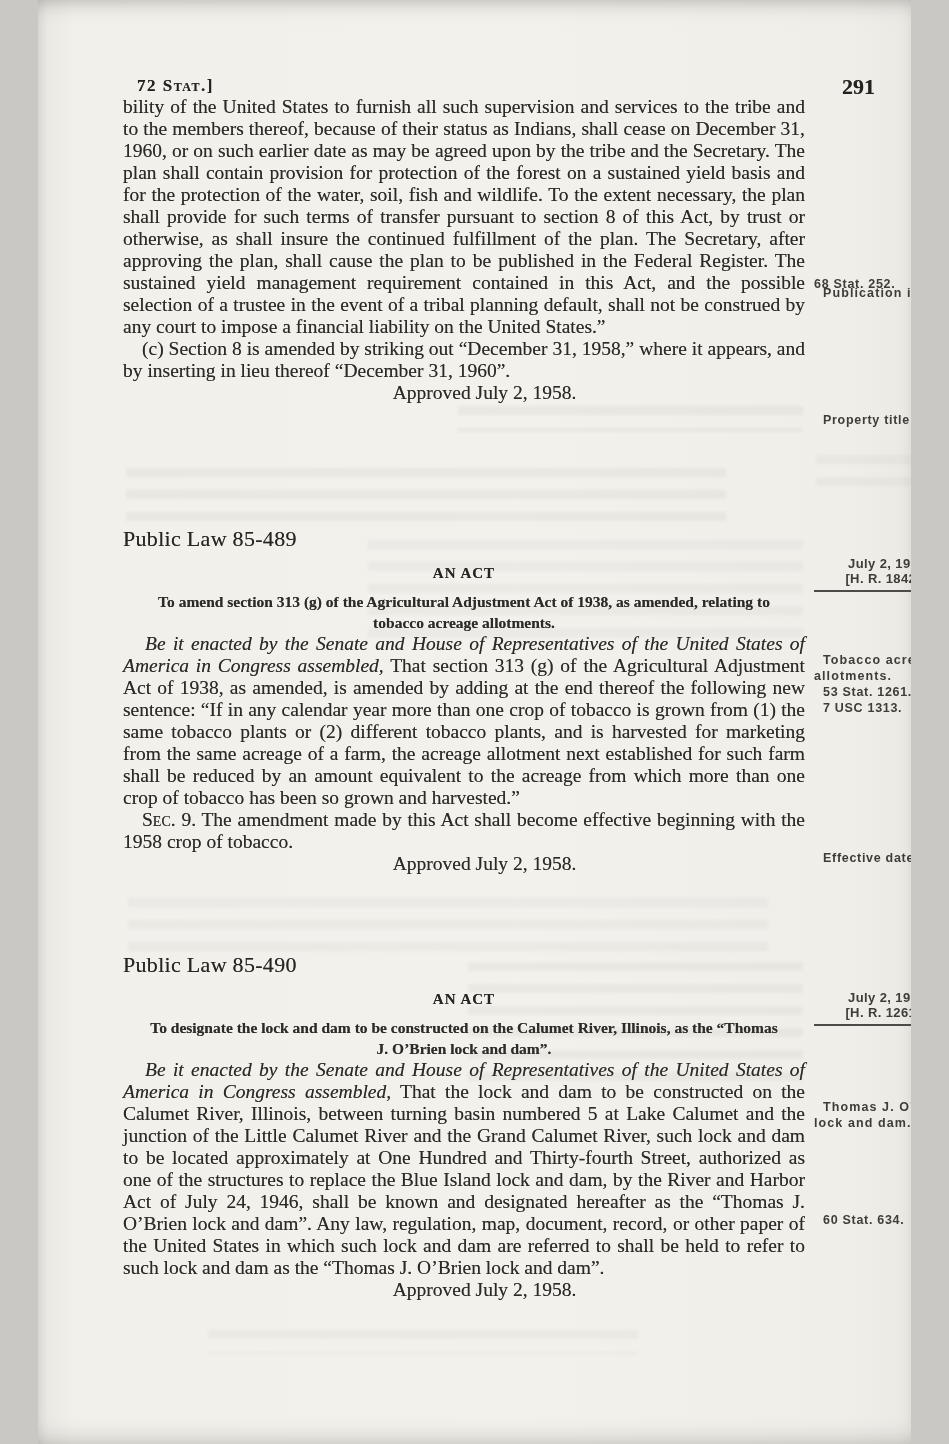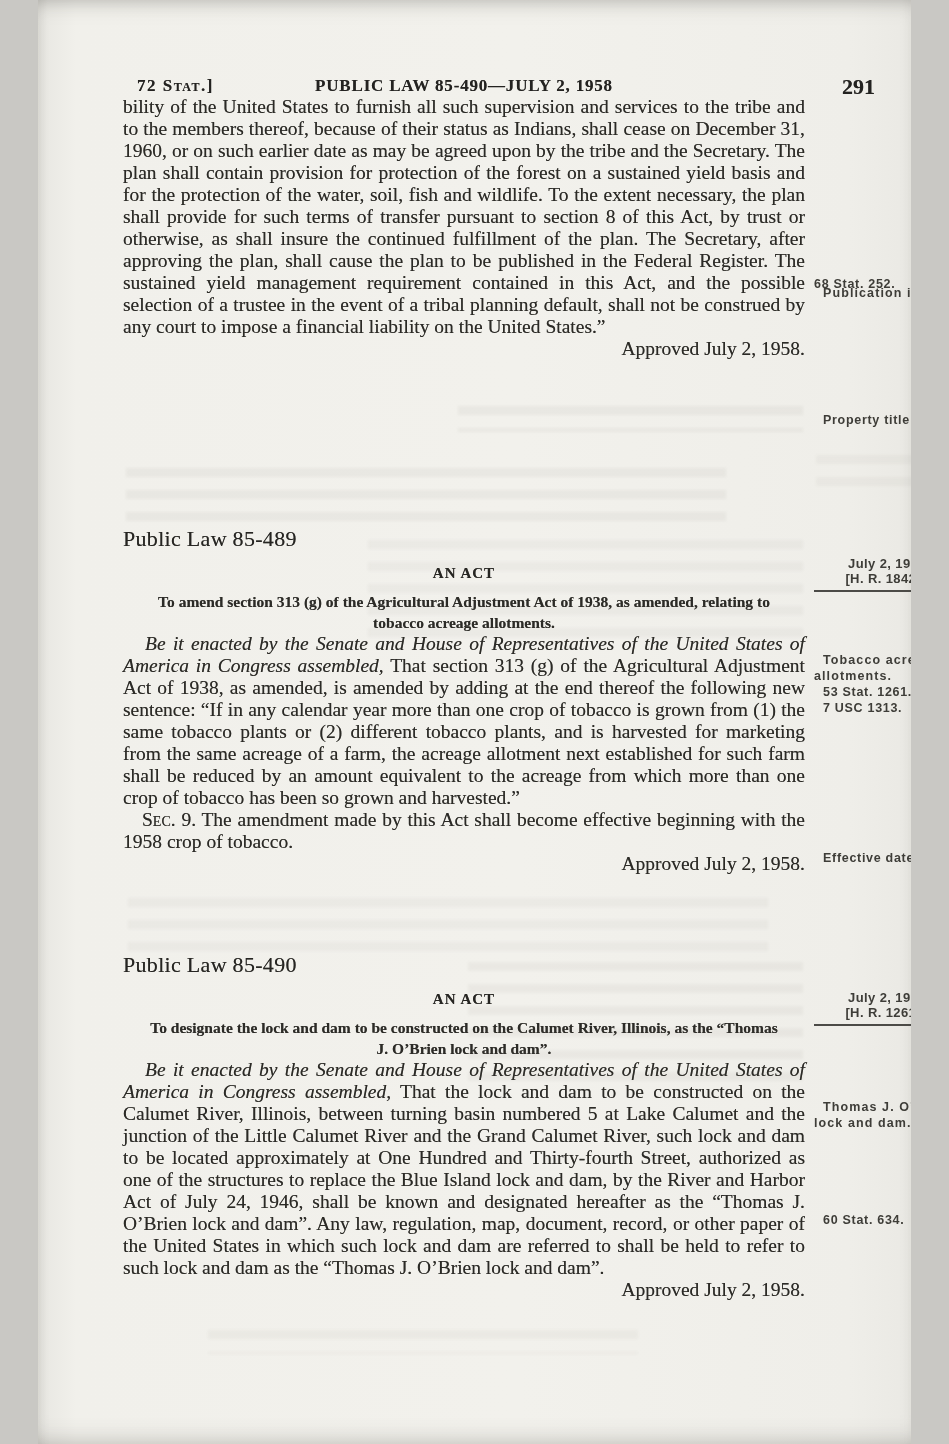--- a/index.html
+++ b/index.html
@@ -19,21 +19,21 @@
   .vol{position:absolute;left:14px;top:0;font-variant:small-caps;letter-spacing:1.5px;}
   .header-title{position:absolute;left:0;right:0;text-align:center;}
   .page-number{position:absolute;top:74px;right:36px;font-weight:bold;font-size:22px;color:#232220;}
 
   
   .flow{position:absolute;left:85px;width:682px;font-size:19.5px;line-height:22px;
     text-align:justify;color:#2b2a26;}
   .flow p{margin:0;}
   .indent{text-indent:19px;}
   .enacting{text-indent:22px;}
-  .approved{text-indent:41px;text-align:right;}
+  .approved{text-indent:41px;text-align:center;}
   .italic{font-style:italic;}
   .sc{font-variant:small-caps;}
 
   .law-heading{font-size:22px;line-height:26px;font-weight:400;text-align:left;letter-spacing:.3px;color:#262522;}
   .an-act{text-align:center;font-weight:bold;font-size:15px;letter-spacing:1px;margin-top:10px;color:#262522;}
   .act-title{text-align:center;font-weight:bold;font-size:15.5px;line-height:21px;margin-top:7px;padding:0 26px;color:#2c2b27;}
   .mt-enact{margin-top:16px;}
 
   
   .margin-note{position:absolute;left:776px;width:164px;
@@ -49,26 +49,26 @@
   .ghost{position:absolute;pointer-events:none;filter:blur(1.7px);opacity:.5;
     background:repeating-linear-gradient(180deg, rgba(104,100,90,.13) 0 9px, rgba(104,100,90,0) 9px 22px);}
 </style>
 </head>
 <body>
 
 <div class="page">
 
   <div class="header ink">
     <span class="vol">72 Stat.]</span>
-    <span class="header-title">PUBLIC LAW 85-490—JULY 2, 1958</span>
   </div>
   <div class="page-number ink">291</div>
 
   <section class="flow ink" style="top:96px;">
     <p>bility of the United States to furnish all such supervision and services to the tribe and to the members thereof, because of their status as Indians, shall cease on December 31, 1960, or on such earlier date as may be agreed upon by the tribe and the Secretary.  The plan shall contain provision for protection of the forest on a sustained yield basis and for the protection of the water, soil, fish and wildlife.  To the extent necessary, the plan shall provide for such terms of transfer pursuant to section 8 of this Act, by trust or otherwise, as shall insure the continued fulfillment of the plan.  The Secretary, after approving the plan, shall cause the plan to be published in the Federal Register. The sustained yield management requirement contained in this Act, and the possible selection of a trustee in the event of a tribal planning default, shall not be construed by any court to impose a financial liability on the United States.”</p>
+    <p class="indent">(c) Section 8 is amended by striking out “December 31, 1958,” where it appears, and by inserting in lieu thereof “December 31, 1960”.</p>
     <p class="approved">Approved July 2, 1958.</p>
   </section>
 
   <section class="flow ink" style="top:526px;">
     <h2 class="law-heading" style="margin:0;">Public Law 85-489</h2>
     <div class="an-act">AN ACT</div>
     <div class="act-title">To amend section 313 (g) of the Agricultural Adjustment Act of 1938, as amended, relating to tobacco acreage allotments.</div>
     <p class="enacting mt-enact">
       <span class="italic">Be it enacted by the Senate and House of Representatives of the United States of America in Congress assembled,</span>
       <span>That section 313 (g) of the Agricultural Adjustment Act of 1938, as amended, is amended by adding at the end thereof the following new sentence: “If in any calendar year more than one crop of tobacco is grown from (1) the same tobacco plants or (2) different tobacco plants, and is harvested for marketing from the same acreage of a farm, the acreage allotment next established for such farm shall be reduced by an amount equivalent to the acreage from which more than one crop of tobacco has been so grown and harvested.”</span>

